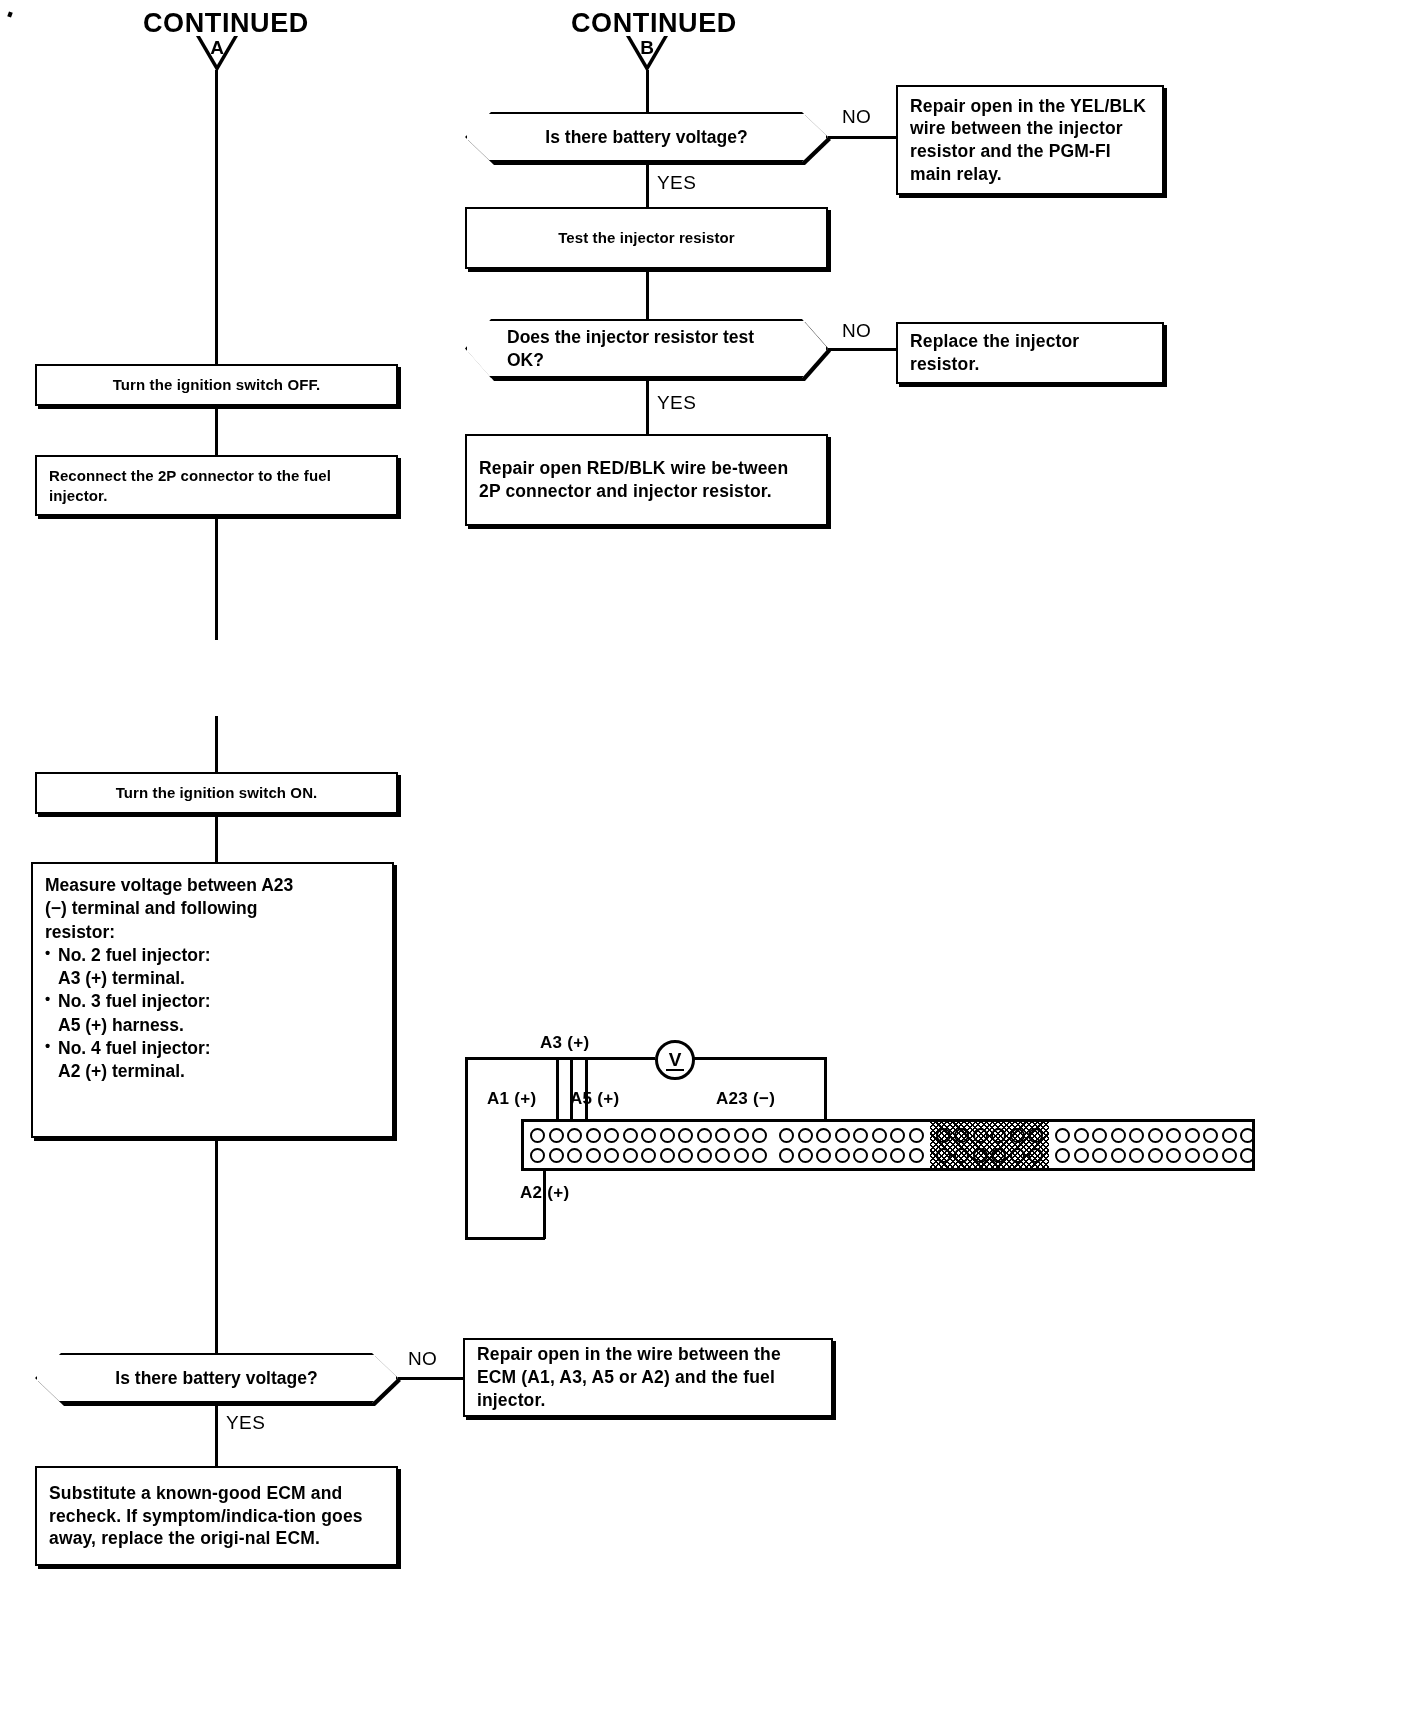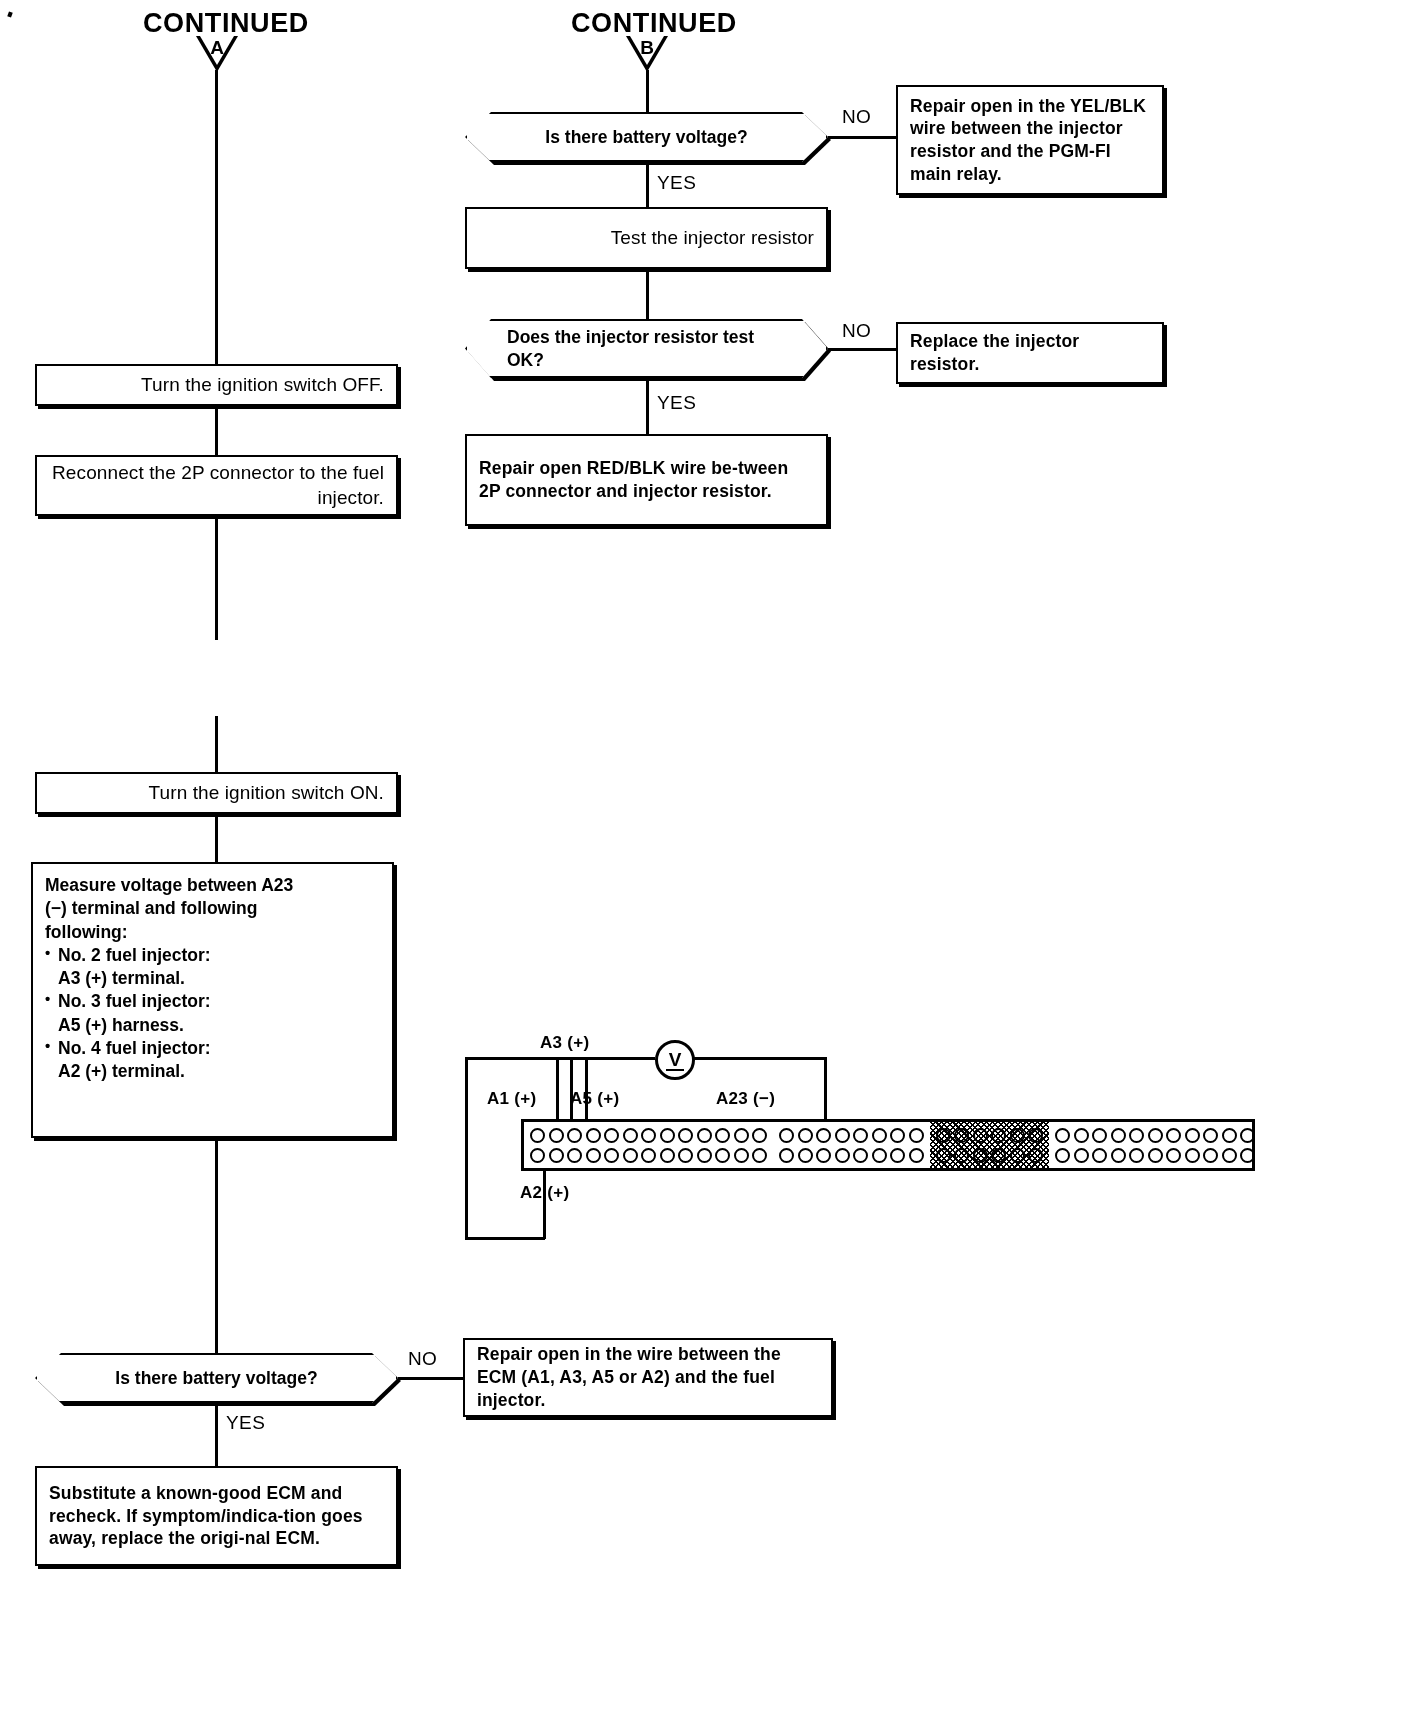--- a/index.html
+++ b/index.html
@@ -11,21 +11,21 @@
   
   .abs{position:absolute;box-sizing:border-box;}
 
   
   .pbox{position:absolute;box-sizing:border-box;background:#fff;
         border:2.5px solid #000;box-shadow:3px 3px 0 0 #000;
         display:flex;align-items:center;}
   .pbox .txt{padding:0 12px;width:100%;line-height:1.30;}
 
   
-  .t-reg{font-size:19px;font-weight:400;letter-spacing:0.1px;text-align:right;}
+  .t-reg{font-size:15px;font-weight:700;letter-spacing:0.1px;}
   
   .t-bold{font-size:17.5px;font-weight:800;letter-spacing:0.15px;}
 
   .center{justify-content:center;text-align:center;}
 
   
   .hex{position:absolute;box-sizing:border-box;background:#fff;
        border:2.5px solid #000;
        clip-path:polygon(26px 0,calc(100% - 26px) 0,100% 50%,calc(100% - 26px) 100%,26px 100%,0 50%);
        display:flex;align-items:center;}
@@ -121,21 +121,21 @@
   <div class="pbox center" style="left:35px;top:772px;width:363px;height:42px;">
     <div class="txt t-reg">Turn the ignition switch ON.</div>
   </div>
 
   <div class="vline" style="left:215px;top:814px;height:48px;"></div>
 
   <div class="pbox listbox" style="left:31px;top:862px;width:363px;height:276px;align-items:flex-start;">
     <div class="txt">
       <div>Measure voltage between A23</div>
       <div>(−) terminal and following</div>
-      <div>following:</div>
+      <div>resistor:</div>
       <ul>
         <li>
           <div>No. 2 fuel injector:</div>
           <div>A3 (+) terminal.</div>
         </li>
         <li>
           <div>No. 3 fuel injector:</div>
           <div>A5 (+) harness.</div>
         </li>
         <li>

